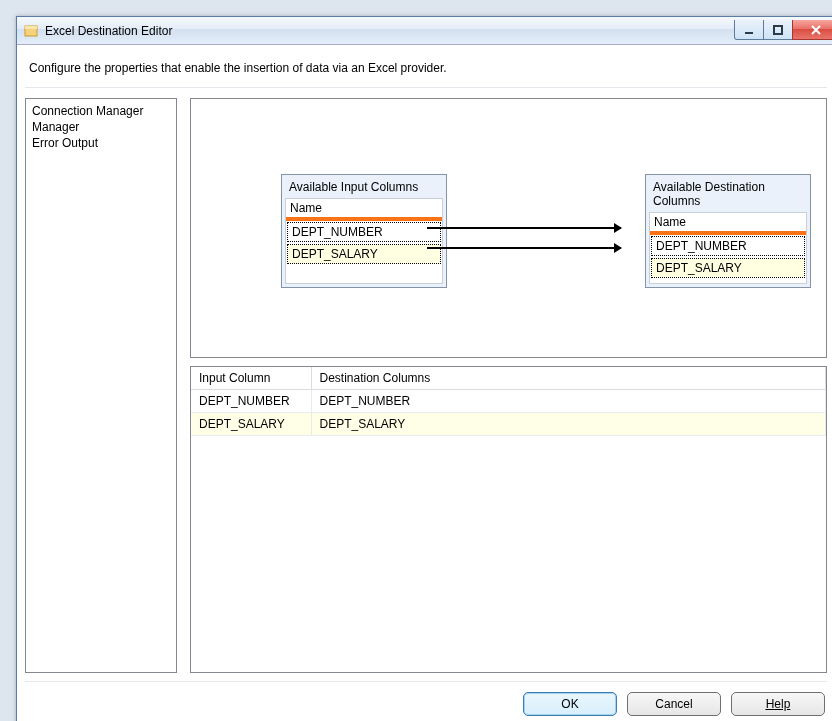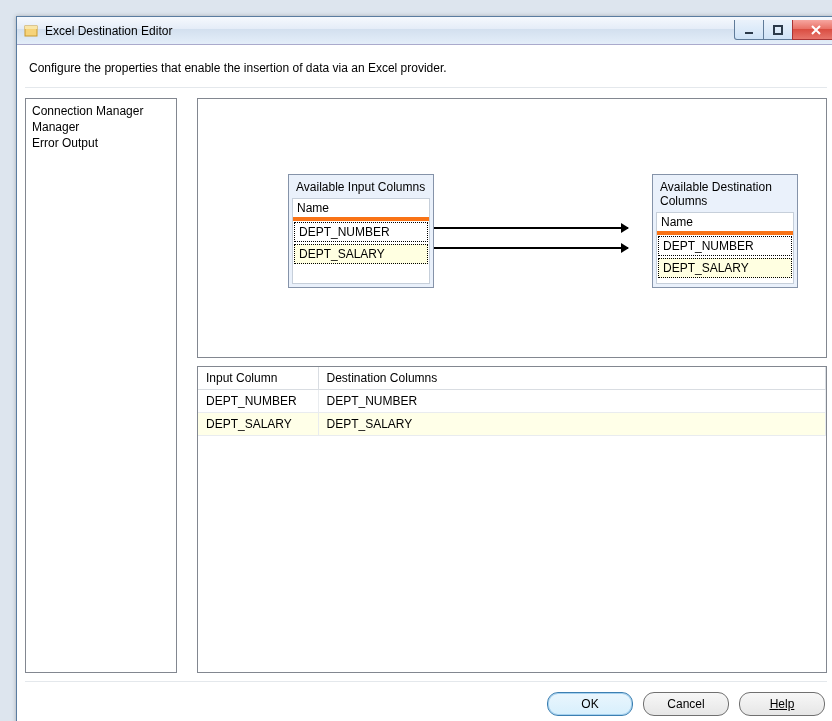--- a/index.html
+++ b/index.html
@@ -55,21 +55,21 @@
     flex:1;
     padding: 10px 12px 12px 8px;
     display:flex;
     flex-direction:column;
   }
   .desc { margin: 6px 4px 4px 4px; color:#000; }
   .hr  { border:none;border-top:1px solid #e4e8ec;margin:8px 0 10px 0;}
   .body {
     flex:1;
     display:flex;
-    gap:20px;
+    gap:13px;
   }
   .navpanel {
     width:152px;
     border:1px solid #828790;
     background:#fff;
     padding:4px 6px;
   }
   .navpanel .navitem { padding:1px 0; cursor:default; }
   .main {
     flex:1;
@@ -78,21 +78,21 @@
     gap:8px;
   }
   .mapouter {
     height:260px;
     border:1px solid #828790;
     background:#fff;
     position:relative;
   }
   .colbox {
     position:absolute;
-    width:146px;
+    width:166px;
     border:1px solid #8593a9;
     background:#eaf1fb;
     padding:3px;
     display:flex;flex-direction:column;
   }
   .colbox .boxtitle {
     padding:2px 4px 4px 4px;
     color:#000;
   }
   .colbox .inner {
@@ -149,24 +149,24 @@
   .grid td {
     border-right:1px solid #e9ecef;
     border-bottom:1px solid #e9ecef;
     padding:4px 8px;
   }
   .grid tr.alt td { background:#ffffe8; }
   .footer { margin-top:8px; }
   .footer .hr2 { border:none;border-top:1px solid #e4e8ec;margin:0 0 10px 0;}
   .btnrow { display:flex; justify-content:flex-end; gap:10px; padding-right:2px;}
   .btn {
-    width:86px;height:24px;
+    width:94px;height:24px;
     border:1px solid #707070;
     background:linear-gradient(#f7f7f7,#e6e6e6);
-    border-radius:11px;
+    border-radius:5px;
     display:flex;align-items:center;justify-content:center;
     cursor:default;
   }
   .btn.primary {
     border:1px solid #3c7fb1;
     box-shadow: inset 0 0 0 1px #a5d1ef;
     background:linear-gradient(#eaf6fd,#d7effc);
   }
   .btn.help span { text-decoration:underline; }
   .btn.help span::first-letter { }

